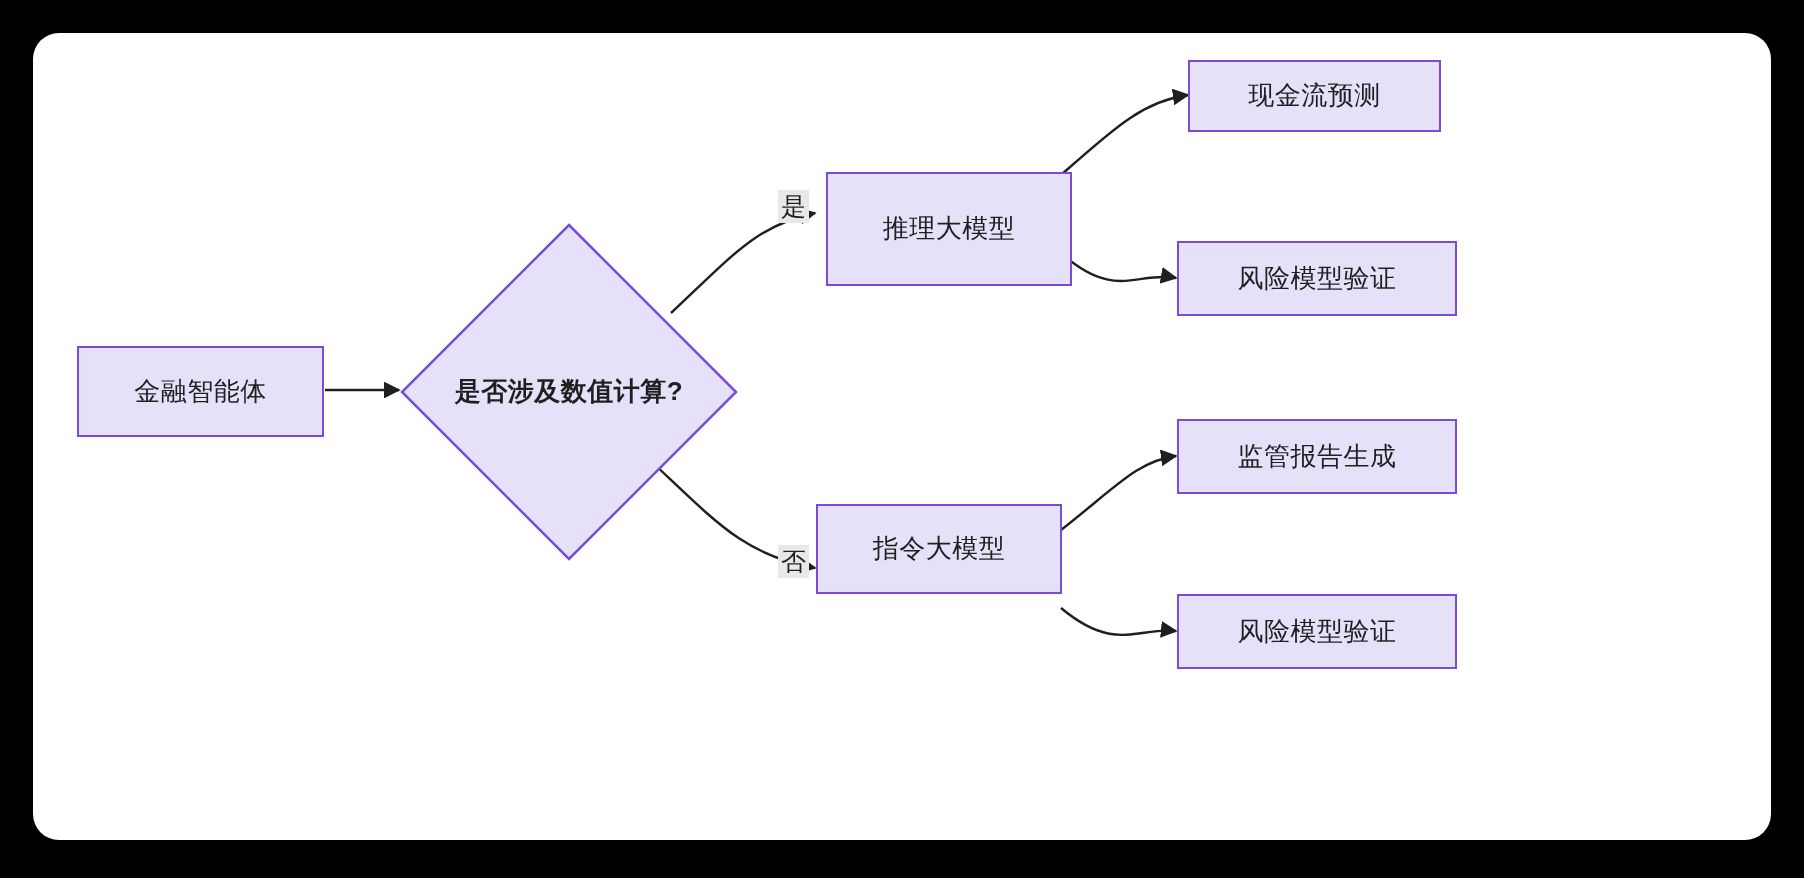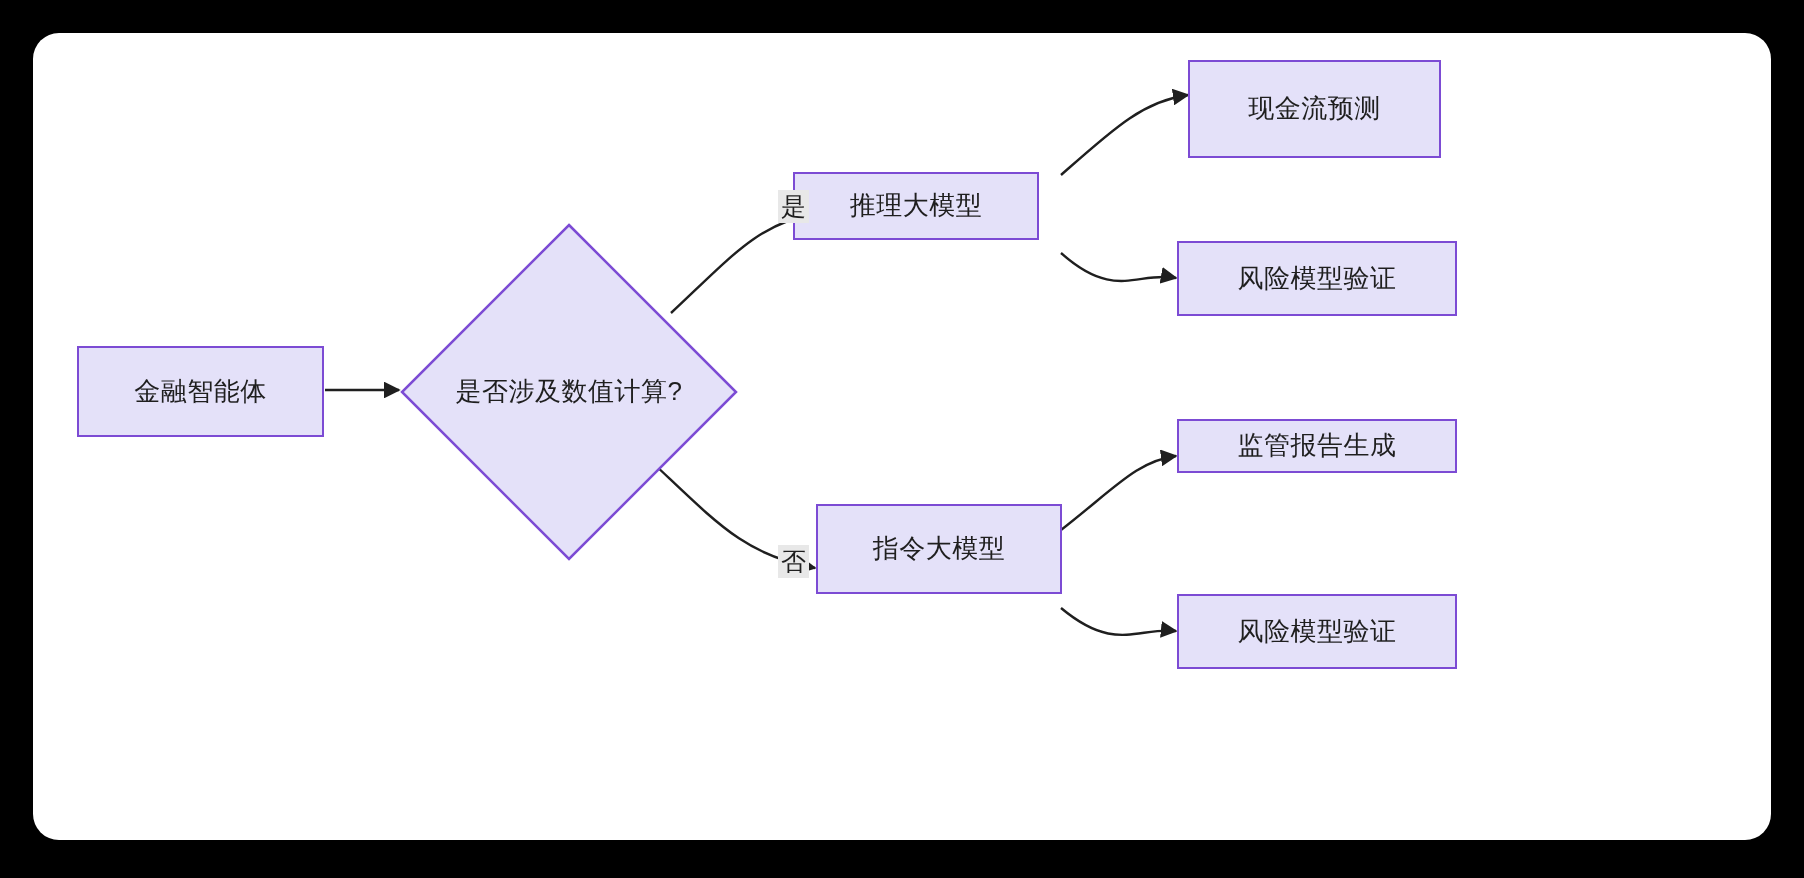--- a/index.html
+++ b/index.html
@@ -40,20 +40,21 @@
     border: 2.5px solid #7C4BD4;
     color: #1f1f1f;
     font-size: 26px;
     letter-spacing: 0.5px;
     line-height: 1.2;
     text-align: center;
   }
   .node.diamond {
     background: transparent;
     border: none;
+    font-weight: bold;
   }
   .diamond-shape {
     position: absolute;
     left: 0; top: 0;
     width: 100%; height: 100%;
   }
   .diamond-label {
     position: relative;
     z-index: 2;
     font-size: 26px;
@@ -103,37 +104,37 @@
       <span>金融智能体</span>
     </div>
 
     <div class="node diamond" style="left:366px; top:189px; width:340px; height:340px;">
       <svg class="diamond-shape" viewBox="0 0 340 340" preserveAspectRatio="none">
         <polygon points="170,3 337,170 170,337 3,170" fill="#E4E1F9" stroke="#7C4BD4" stroke-width="2.5"></polygon>
       </svg>
       <span class="diamond-label">是否涉及数值计算?</span>
     </div>
 
-    <div class="node" style="left:760px; top:139px; width:246px; height:68px;">
+    <div class="node" style="left:793px; top:139px; width:246px; height:114px;">
       <span>推理大模型</span>
     </div>
 
     <div class="node" style="left:783px; top:471px; width:246px; height:90px;">
       <span>指令大模型</span>
     </div>
 
-    <div class="node" style="left:1155px; top:27px; width:253px; height:98px;">
+    <div class="node" style="left:1155px; top:27px; width:253px; height:72px;">
       <span>现金流预测</span>
     </div>
 
     <div class="node" style="left:1144px; top:208px; width:280px; height:75px;">
       <span>风险模型验证</span>
     </div>
 
-    <div class="node" style="left:1144px; top:386px; width:280px; height:54px;">
+    <div class="node" style="left:1144px; top:386px; width:280px; height:75px;">
       <span>监管报告生成</span>
     </div>
 
     <div class="node" style="left:1144px; top:561px; width:280px; height:75px;">
       <span>风险模型验证</span>
     </div>
 
     <div class="edge-label" style="left:745px; top:157px;">是</div>
 
     <div class="edge-label" style="left:745px; top:512px;">否</div>

